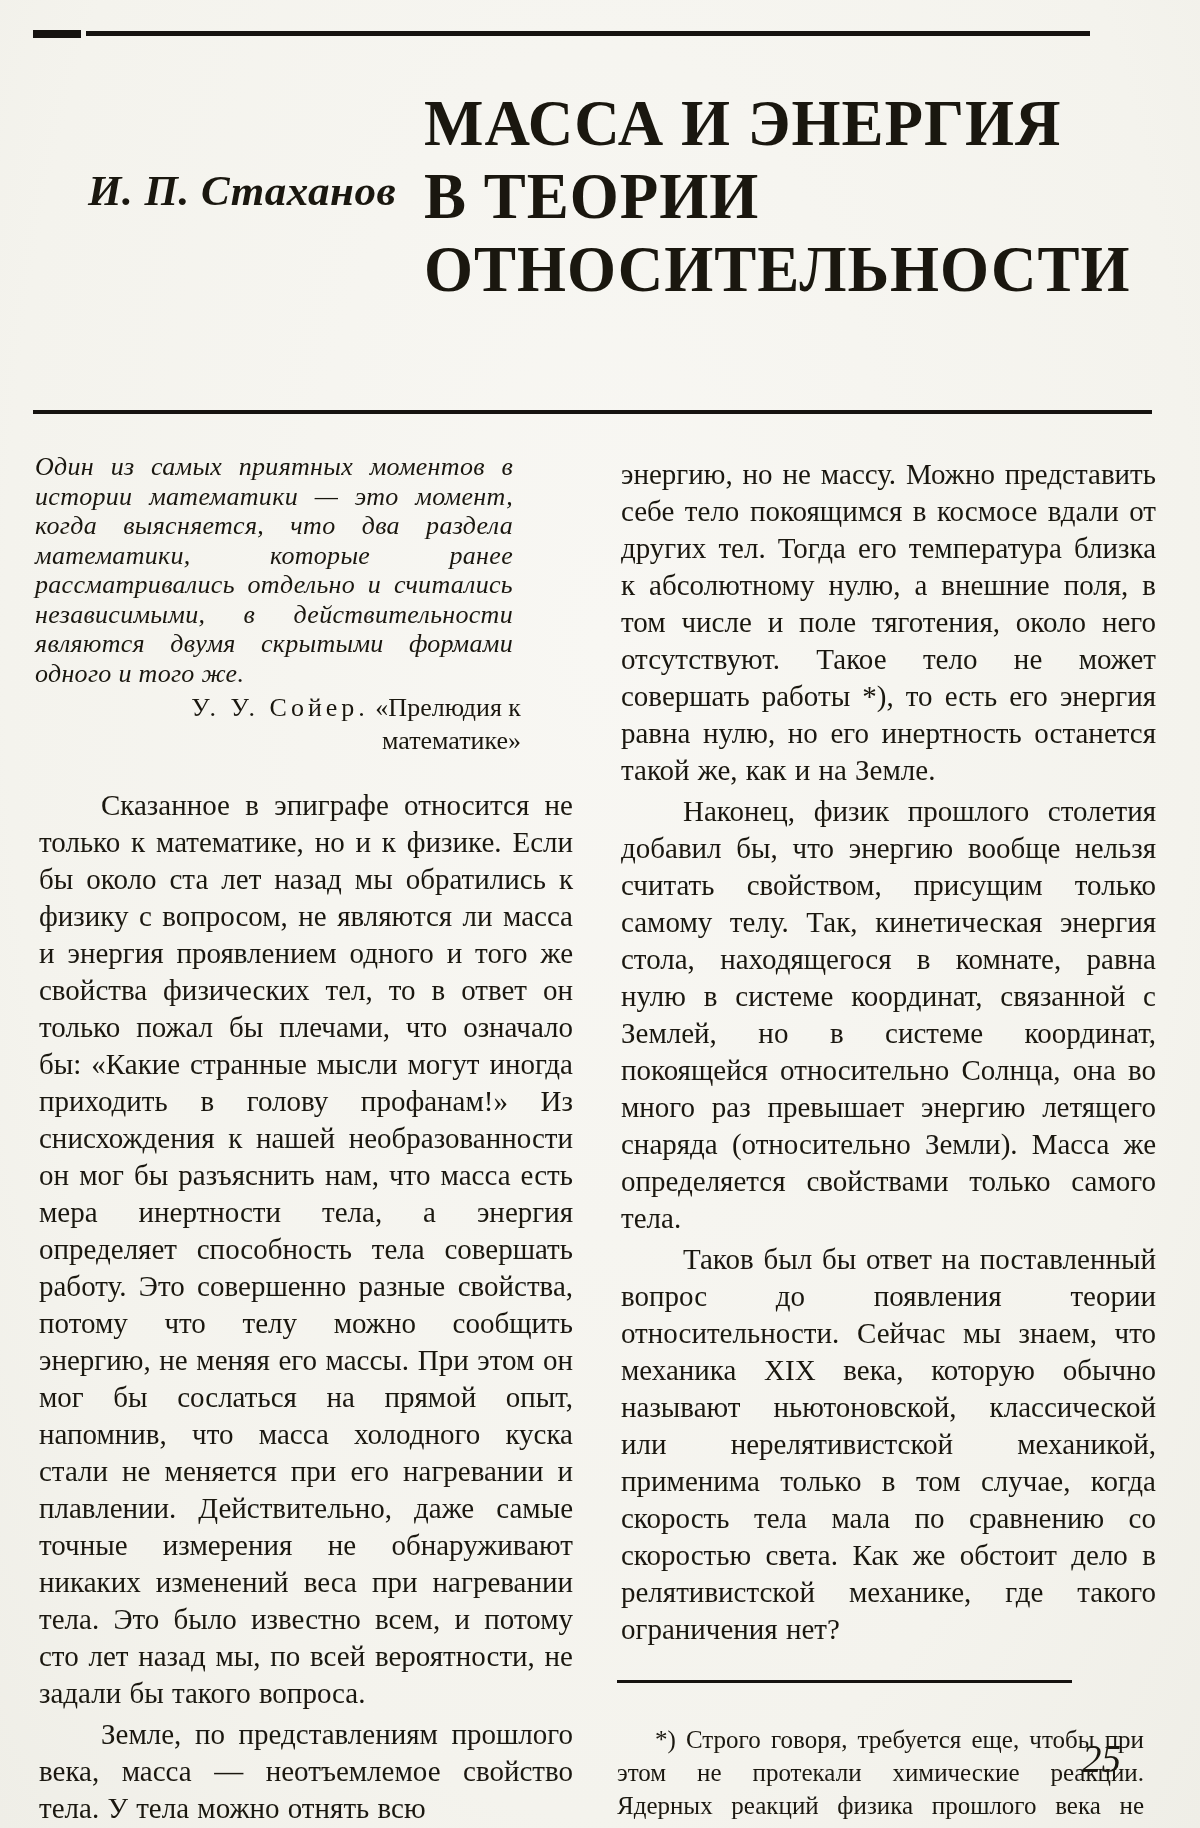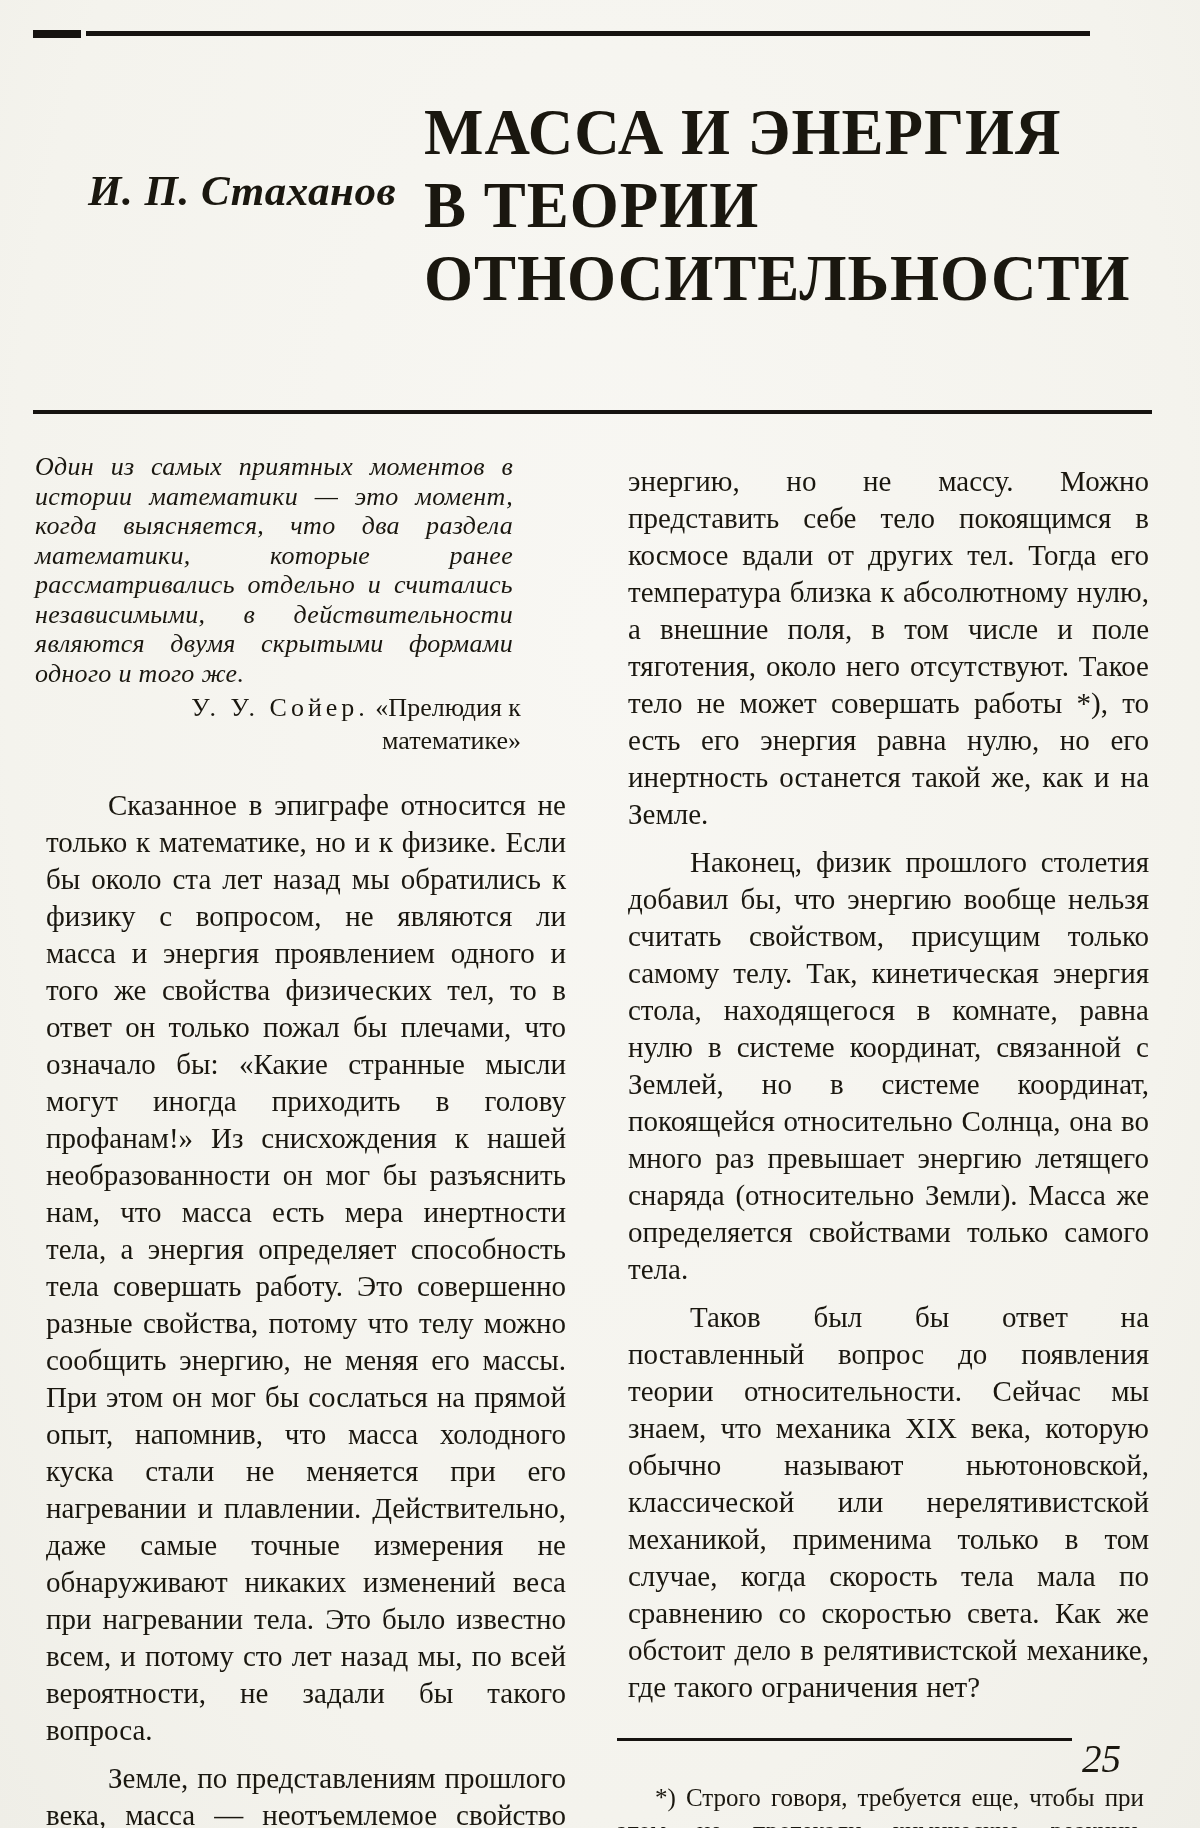--- a/index.html
+++ b/index.html
@@ -30,21 +30,21 @@
     left: 88px; top: 166px;
     width: 330px;
     font-size: 43px;
     font-weight: bold;
     font-style: italic;
     letter-spacing: 0.5px;
     white-space: nowrap;
   }
   .title {
     position: absolute;
-    left: 424px; top: 95px;
+    left: 424px; top: 86px;
     width: 745px;
     margin: 0;
     font-size: 63px;
     line-height: 73px;
     font-weight: bold;
     letter-spacing: 1px;
   }
   .title .title-line { display: block; transform: scaleY(1.04); transform-origin: left top; }
 
   
@@ -72,21 +72,21 @@
     width: 486px;
     margin-top: 3px;
     font-size: 26px;
     line-height: 33px;
     text-align: right;
   }
   .epigraph-attribution .spaced { letter-spacing: 4px; }
 
   
   .body-par {
-    margin: 11px;
+    margin: 4px;
     font-size: 29px;
     line-height: 37px;
     text-align: justify;
     word-spacing: 1px;
   }
   .body-par.indent { text-indent: 62px; }
   .first-body { margin-top: 30px; }
 
   
   .footnote-divider {

